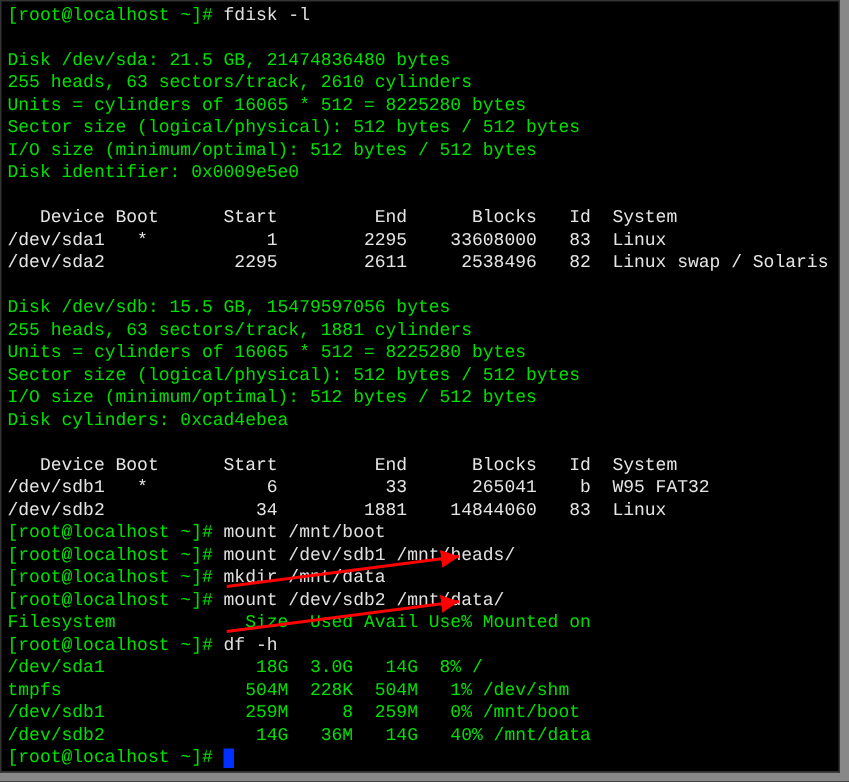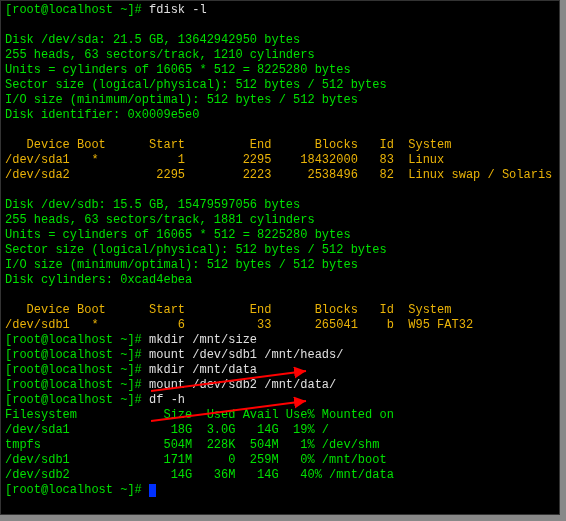--- a/index.html
+++ b/index.html
@@ -18,21 +18,21 @@
     box-sizing: border-box;
     position: relative;
     overflow: hidden;
   }
   .line {
     white-space: pre;
     line-height: 15px;
     height: 15px;
   }
   .green { color: #00e000; }
-  .cyan  { color: #eab308; }
+  .cyan  { color: #e5e5e5; }
   .white { color: #e0e0e0; }
   .prompt-host { color: #00e000; }
   .cursor {
     display: inline-block;
     width: 7px;
     height: 13px;
     background: #0030ff;
     vertical-align: text-bottom;
   }
   svg.arrow {
@@ -40,49 +40,50 @@
     pointer-events: none;
   }
 </style>
 </head>
 <body>
 
 <div class="terminal">
 
 <div class="line"><span class="prompt-host">[root@localhost ~]# </span><span class="white">fdisk -l</span></div>
 <div class="line"> </div>
-<div class="line green">Disk /dev/sda: 21.5 GB, 13642942950 bytes</div>
-<div class="line green">255 heads, 63 sectors/track, 1210 cylinders</div>
+<div class="line green">Disk /dev/sda: 21.5 GB, 21474836480 bytes</div>
+<div class="line green">255 heads, 63 sectors/track, 2610 cylinders</div>
 <div class="line green">Units = cylinders of 16065 * 512 = 8225280 bytes</div>
 <div class="line green">Sector size (logical/physical): 512 bytes / 512 bytes</div>
 <div class="line green">I/O size (minimum/optimal): 512 bytes / 512 bytes</div>
 <div class="line green">Disk identifier: 0x0009e5e0</div>
 <div class="line"> </div>
 <div class="line cyan">   Device Boot      Start         End      Blocks   Id  System</div>
-<div class="line cyan">/dev/sda1   *           1        2295    18432000   83  Linux</div>
-<div class="line cyan">/dev/sda2            2295        2223     2538496   82  Linux swap / Solaris</div>
+<div class="line cyan">/dev/sda1   *           1        2295    33608000   83  Linux</div>
+<div class="line cyan">/dev/sda2            2295        2611     2538496   82  Linux swap / Solaris</div>
 <div class="line"> </div>
 <div class="line green">Disk /dev/sdb: 15.5 GB, 15479597056 bytes</div>
 <div class="line green">255 heads, 63 sectors/track, 1881 cylinders</div>
 <div class="line green">Units = cylinders of 16065 * 512 = 8225280 bytes</div>
 <div class="line green">Sector size (logical/physical): 512 bytes / 512 bytes</div>
 <div class="line green">I/O size (minimum/optimal): 512 bytes / 512 bytes</div>
 <div class="line green">Disk cylinders: 0xcad4ebea</div>
 <div class="line"> </div>
 <div class="line cyan">   Device Boot      Start         End      Blocks   Id  System</div>
 <div class="line cyan">/dev/sdb1   *           6          33      265041    b  W95 FAT32</div>
-<div class="line"><span class="prompt-host">[root@localhost ~]# </span><span class="white">mkdir /mnt/size</span></div>
+<div class="line cyan">/dev/sdb2              34        1881    14844060   83  Linux</div>
+<div class="line"><span class="prompt-host">[root@localhost ~]# </span><span class="white">mount /mnt/boot</span></div>
 <div class="line"><span class="prompt-host">[root@localhost ~]# </span><span class="white">mount /dev/sdb1 /mnt/heads/</span></div>
 <div class="line"><span class="prompt-host">[root@localhost ~]# </span><span class="white">mkdir /mnt/data</span></div>
 <div class="line"><span class="prompt-host">[root@localhost ~]# </span><span class="white">mount /dev/sdb2 /mnt/data/</span></div>
+<div class="line green">Filesystem            Size  Used Avail Use% Mounted on</div>
 <div class="line"><span class="prompt-host">[root@localhost ~]# </span><span class="white">df -h</span></div>
-<div class="line green">Filesystem            Size  Used Avail Use% Mounted on</div>
-<div class="line green">/dev/sda1              18G  3.0G   14G  19% /</div>
+<div class="line green">/dev/sda1              18G  3.0G   14G  8% /</div>
 <div class="line green">tmpfs                 504M  228K  504M   1% /dev/shm</div>
-<div class="line green">/dev/sdb1             171M     0  259M   0% /mnt/boot</div>
+<div class="line green">/dev/sdb1             259M     8  259M   0% /mnt/boot</div>
 <div class="line green">/dev/sdb2              14G   36M   14G   40% /mnt/data</div>
 <div class="line"><span class="prompt-host">[root@localhost ~]# </span><span class="cursor"></span></div>
 
 <svg class="arrow" style="left:150px; top:365px;" width="170" height="30">
   <defs>
         <marker id="ah1" markerWidth="8" markerHeight="8" refX="6" refY="3" orient="auto">
           <path d="M0,0 L6,3 L0,6 Z" fill="#ff0000"></path>
         </marker>
       </defs>
   <line x1="0" y1="25" x2="155" y2="5" stroke="#ff0000" stroke-width="2" marker-end="url(#ah1)"></line>

